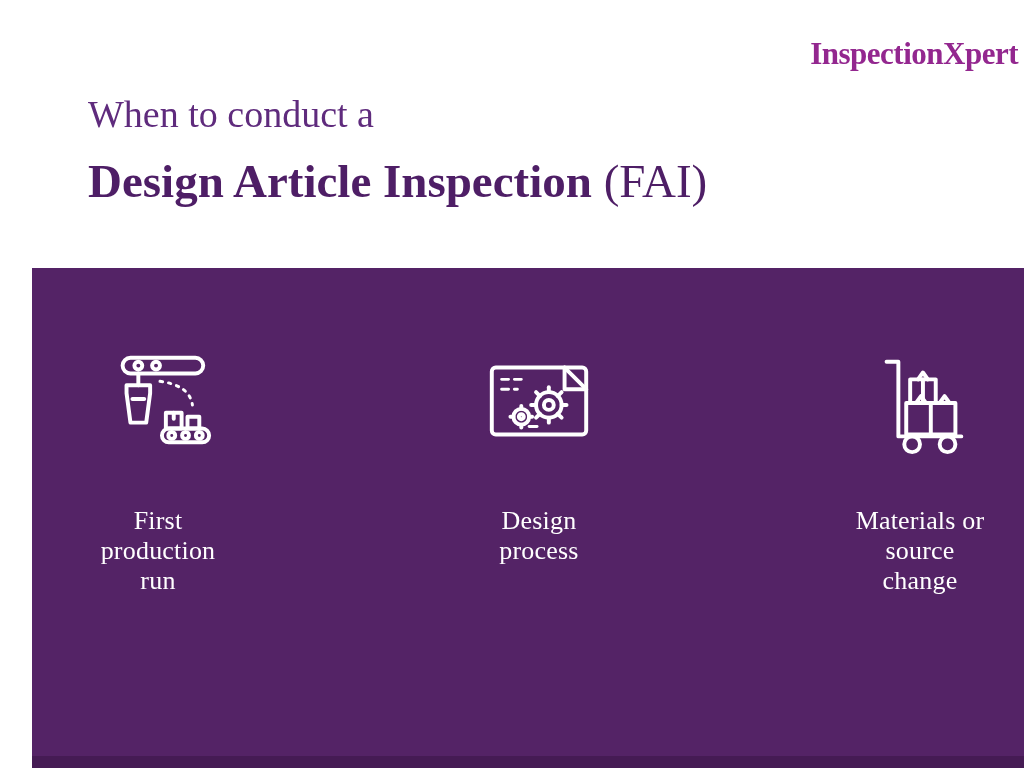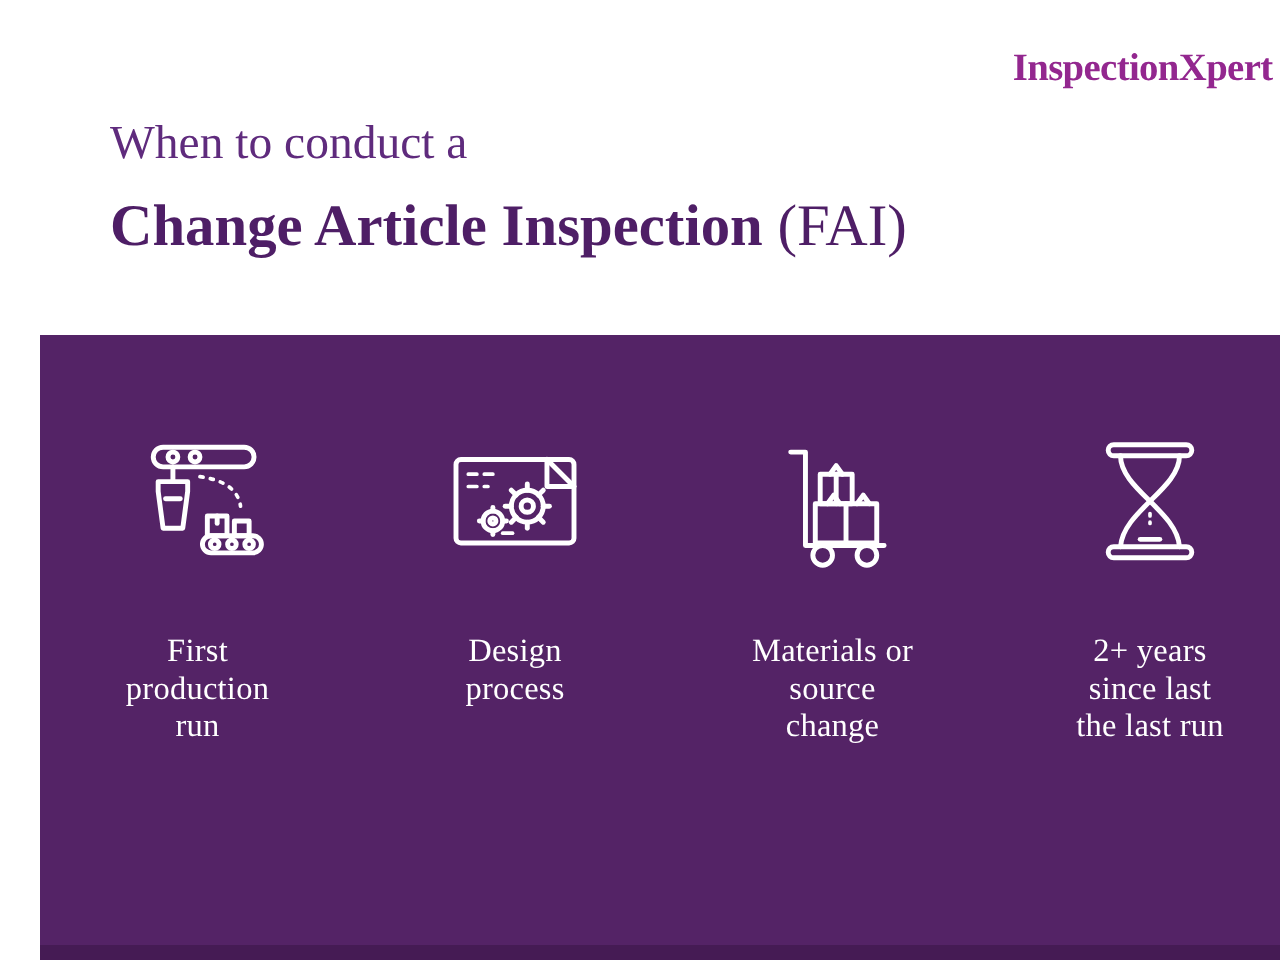--- a/index.html
+++ b/index.html
@@ -78,21 +78,21 @@
 </style>
 </head>
 <body>
 
 <div class="canvas">
 
   <div class="logo">InspectionXpert</div>
 
   <div class="heading">
     <p class="heading-intro">When to conduct a</p>
-    <p class="heading-title"><span class="bold">Change Article Inspection</span><span> (FAI)</span></p>
+    <p class="heading-title"><span class="bold">Design Article Inspection</span><span> (FAI)</span></p>
   </div>
 
   <div class="panel">
     <div class="items">
 
       <div class="item">
         <div class="icon-wrap">
           <svg viewBox="0 0 120 120" width="118" height="118" fill="none" stroke="#ffffff" stroke-width="4" stroke-linecap="round" stroke-linejoin="round">
             <rect x="24" y="16" width="82" height="16" rx="8"></rect>
             <circle cx="40" cy="24" r="4"></circle>
@@ -159,34 +159,19 @@
             <rect x="50" y="38" width="26" height="24"></rect>
             <line x1="63" y1="38" x2="63" y2="62"></line>
             <path d="M58 38 l5 -7 l5 7"></path>
           </svg>
         </div>
         <div class="item-label">Materials or
 source
 change</div>
       </div>
 
-      <div class="item">
-        <div class="icon-wrap">
-          <svg viewBox="0 0 120 120" width="118" height="118" fill="none" stroke="#ffffff" stroke-width="4" stroke-linecap="round" stroke-linejoin="round">
-            <rect x="26" y="14" width="68" height="9" rx="4.5"></rect>
-            <rect x="26" y="97" width="68" height="9" rx="4.5"></rect>
-            <path d="M36 23 C36 50 82 68 84 97"></path>
-            <path d="M84 23 C84 50 38 68 36 97"></path>
-            <line x1="52" y1="91" x2="68" y2="91"></line>
-            <line x1="60" y1="70" x2="60" y2="78" stroke-dasharray="2 5" stroke-width="3"></line>
-          </svg>
-        </div>
-        <div class="item-label">2+ years
-since last
-the last run</div>
-      </div>
 
 
     </div>
     <div class="panel-footer"></div>
   </div>
 
 </div>
 
 </body></html>

